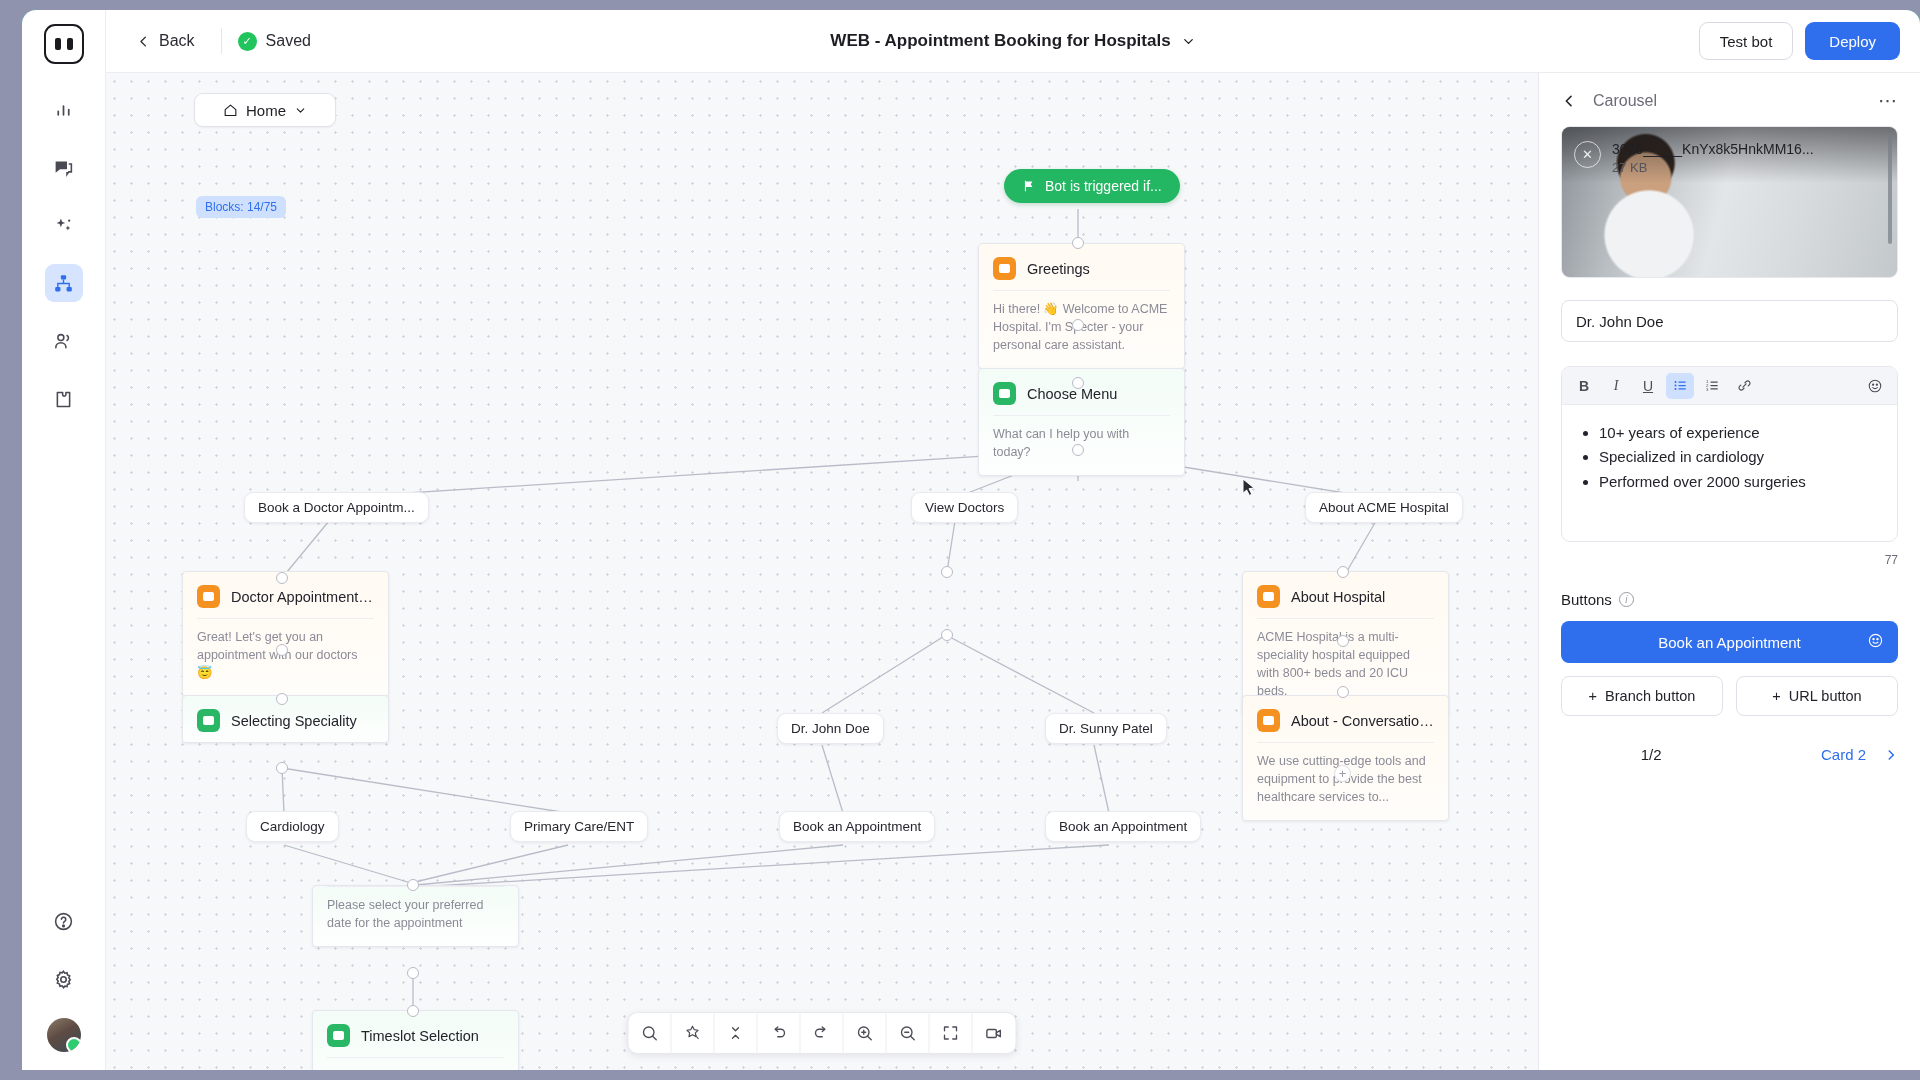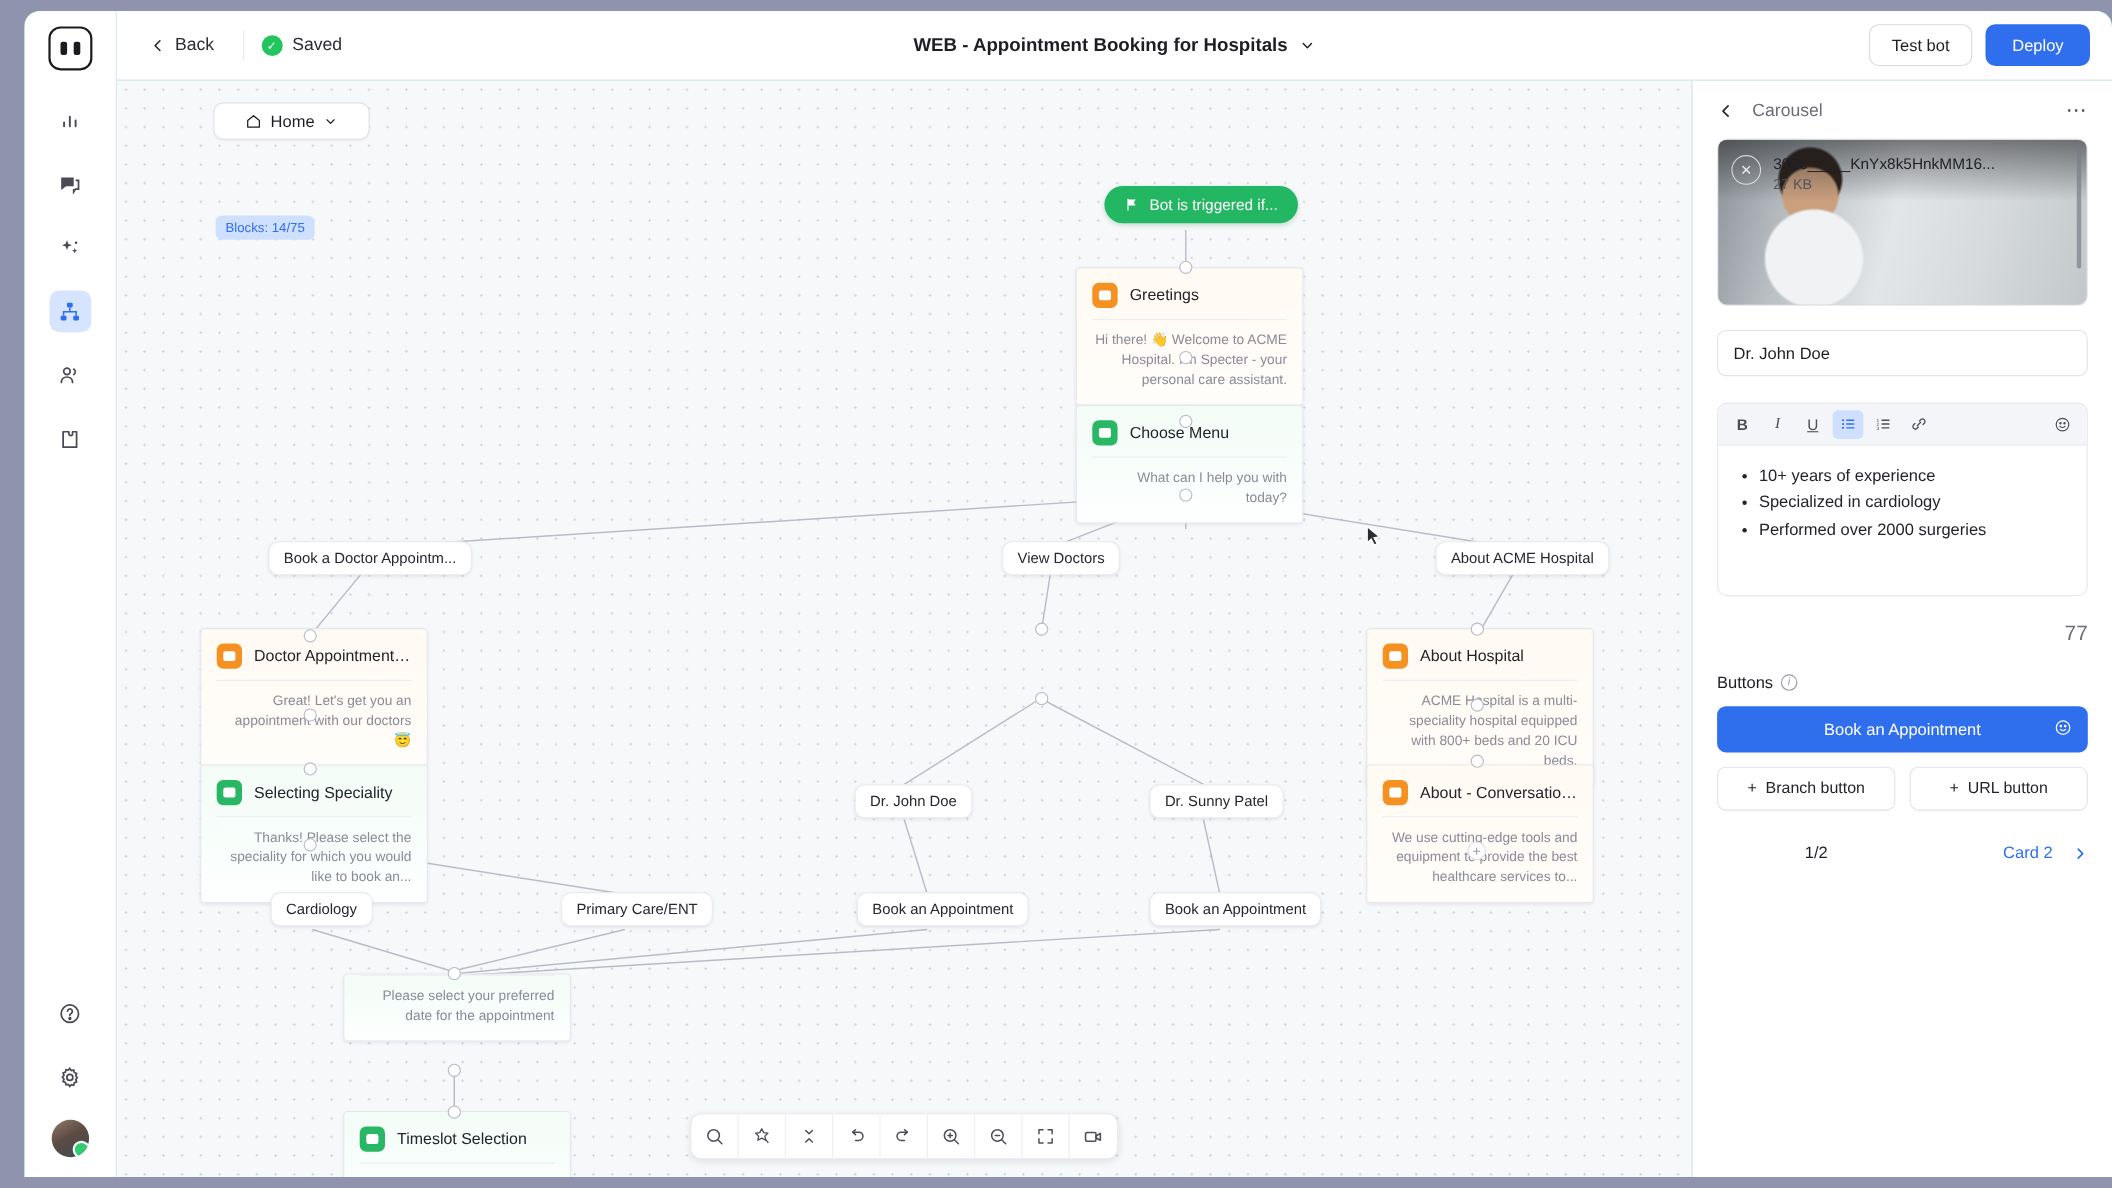--- a/index.html
+++ b/index.html
@@ -107,21 +107,21 @@
     position:absolute;left:90px;top:123px;z-index:4;
     background:#cfe0ff;color:#2f6fed;font-size:12px;
     padding:4px 9px;border-radius:6px;
   }
 
   svg.edges{position:absolute;inset:0;width:100%;height:100%;pointer-events:none;}
 
   .node{
     position:absolute;border-radius:4px;background:#fff;
     border:1px solid #e6e7ee;box-shadow:0 1px 3px rgba(20,20,40,.07);
-    z-index:2;cursor:pointer;text-align:right;
+    z-index:2;cursor:pointer;
   }
   .node .nhead{display:flex;align-items:center;gap:11px;padding:13px 14px 10px;}
   .nicon{
     width:23px;height:23px;border-radius:6px;display:flex;align-items:center;justify-content:center;
     flex:0 0 23px;
   }
   .nicon.orange{background:#f59120;}
   .nicon.green{background:#29b765;}
   .nicon span{display:block;background:#fff;border-radius:2px;}
   .ntitle{font-size:14.5px;color:#23232b;white-space:nowrap;overflow:hidden;text-overflow:ellipsis;}
@@ -208,21 +208,21 @@
   }
   .ed-btn{
     width:28px;height:26px;border-radius:5px;display:flex;align-items:center;justify-content:center;
     font-size:14px;color:#4d4d58;cursor:pointer;
   }
   .ed-btn.on{background:#cfe0ff;color:#2f6fed;}
   .ed-btn.right{margin-left:auto;}
   .ed-area{min-height:136px;padding:16px 18px;}
   .ed-area ul{margin-left:19px;}
   .ed-area li{font-size:15px;color:#23232b;line-height:1.62;}
-  .char-count{text-align:right;font-size:19px;color:#6c6c78;margin-top:24px;}
+  .char-count{text-align:right;font-size:12px;color:#6c6c78;margin-top:11px;}
 
   .buttons-label{margin-top:24px;display:flex;align-items:center;gap:7px;font-size:15px;color:#1d1d23;}
   .info-i{
     width:15px;height:15px;border-radius:50%;border:1.2px solid #9a9aa6;color:#9a9aa6;
     font-size:10px;display:flex;align-items:center;justify-content:center;font-style:italic;
   }
   .btn-book{
     margin-top:13px;height:42px;border-radius:8px;background:#2f6fed;color:#fff;
     display:flex;align-items:center;justify-content:center;position:relative;font-size:15px;cursor:pointer;
   }
@@ -431,21 +431,20 @@
         <div class="port" style="left:170px;top:499px;"></div>
         <div class="port" style="left:170px;top:571px;"></div>
 
         <div class="node tint-green" style="left:76px;top:622px;width:207px;">
           <div class="nhead">
             <span class="nicon green">
                 <span style="width:11px;height:9px;"></span>
               </span>
             <span class="ntitle">Selecting Speciality</span>
           </div>
-          <div class="nbody">Thanks! Please select the speciality for which you would like to book an...</div>
         </div>
         <div class="port" style="left:170px;top:620px;"></div>
         <div class="port" style="left:170px;top:689px;"></div>
 
         <div class="port" style="left:835px;top:493px;"></div>
         <div class="port" style="left:835px;top:556px;"></div>
 
         <div class="node tint-orange" style="left:1136px;top:498px;width:207px;">
           <div class="nhead">
             <span class="nicon orange">

